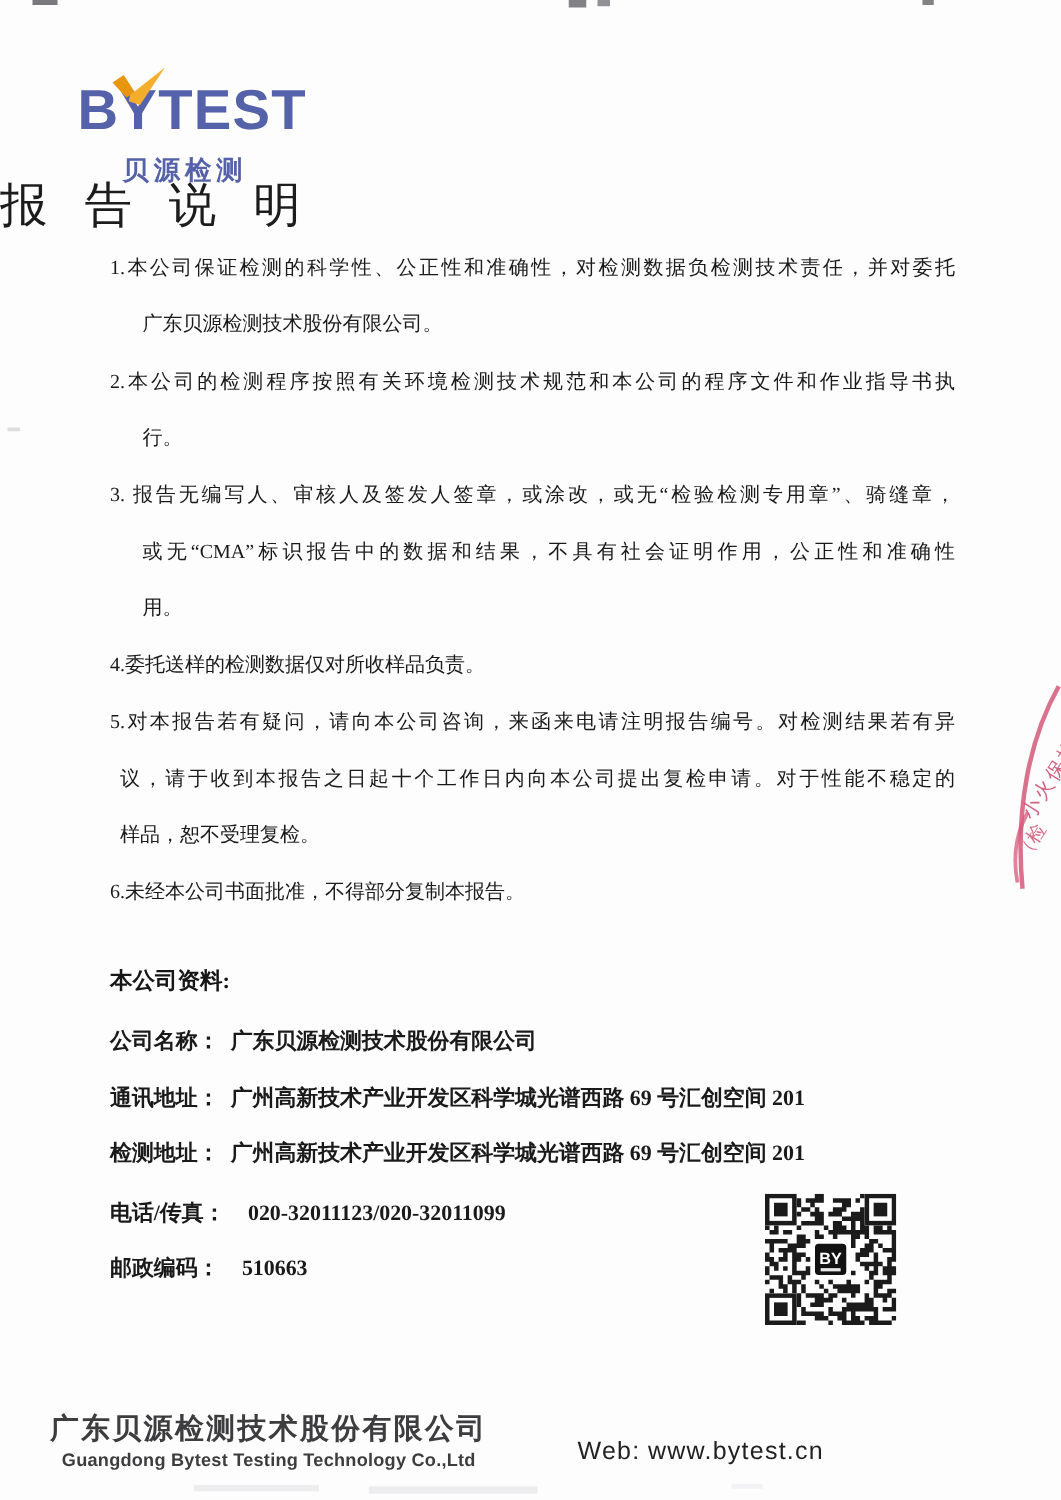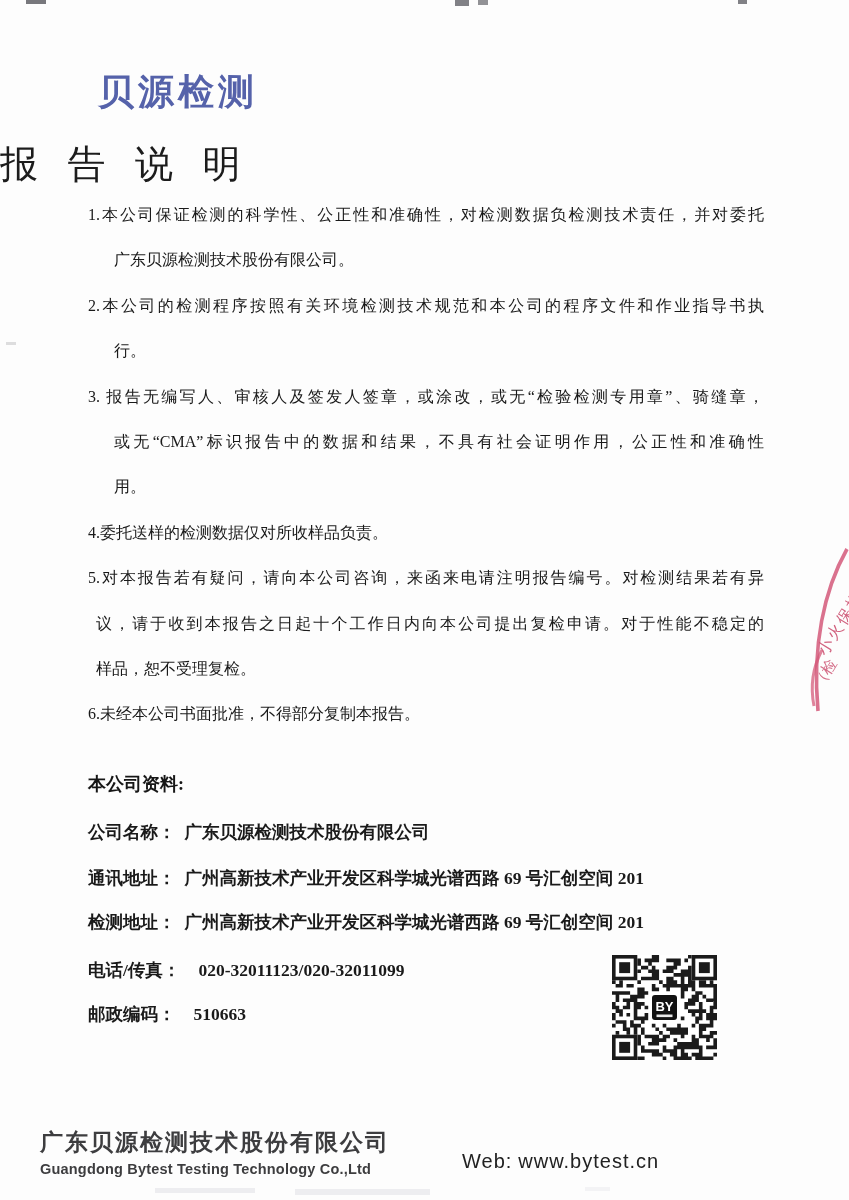--- a/index.html
+++ b/index.html
@@ -15,22 +15,22 @@
   
   .logo{position:absolute;left:62px;top:66px;width:200px;}
   .logo-brand{
     font-family:"Liberation Sans","DejaVu Sans",sans-serif;
     font-weight:800;font-size:45px;line-height:44px;color:#5562aa;
     letter-spacing:1px;position:relative;
   }
   .logo-check{position:absolute;left:26px;top:-12px;}
   .logo-cn{
     font-family:"Liberation Sans","DejaVu Sans",sans-serif;
-    font-weight:800;font-size:36px;color:#5562aa;letter-spacing:4px;
-    margin:2px 0 0 36px;
+    font-weight:800;font-size:21px;color:#5562aa;letter-spacing:4px;
+    margin:12px 0 0 36px;
   }
   
   .title{
     position:absolute;left:0;top:139px;width:849px;
     font-size:38px;font-weight:500;color:#1c1c1c;letter-spacing:10px;
   }
   
   .notes{position:absolute;left:88px;top:192px;width:676px;}
   .nline{
     position:absolute;left:0;width:100%;height:46px;line-height:46px;
@@ -46,36 +46,43 @@
   .info-row .val{margin-left:9px;}
   .info-row.wide-gap .val{margin-left:18px;}
   
   .qr{position:absolute;left:612px;top:955px;width:105px;height:105px;}
   
   .stamp{position:absolute;right:0px;top:546px;width:44px;height:175px;overflow:hidden;}
   
   .footer-left{position:absolute;left:40px;top:1127px;
     font-family:"Liberation Sans","DejaVu Sans",sans-serif;color:#3d3d3f;}
   .footer-cn{font-size:23px;font-weight:700;letter-spacing:2px;}
-  .footer-en{font-size:14.5px;font-weight:700;margin-top:3px;letter-spacing:.2px;}
+  .footer-en{font-size:14.5px;font-weight:700;margin-top:3px;letter-spacing:.2px;text-align:center;}
   .footer-right{position:absolute;left:462px;top:1150px;display:flex;gap:42px;
     font-family:"Liberation Sans","DejaVu Sans",sans-serif;
     font-size:20px;color:#222;letter-spacing:1px;}
   .footer-right .lbl{margin-right:6px;}
 </style>
 </head>
 <body>
 
 <div class="speck" style="left:26px;top:0;width:20px;height:4px;opacity:.75;"></div>
 <div class="speck" style="left:455px;top:0;width:14px;height:6px;opacity:.7;"></div>
 <div class="speck" style="left:478px;top:0;width:10px;height:5px;opacity:.6;"></div>
 <div class="speck" style="left:738px;top:0;width:9px;height:4px;opacity:.7;"></div>
 <div class="speck" style="left:6px;top:342px;width:10px;height:3px;opacity:.18;"></div>
 
 <div class="logo">
+  <div class="logo-brand">
+    <span>BYTEST</span>
+    <svg class="logo-check" width="52" height="34" viewBox="0 0 52 34">
+      <polygon points="2,12 11,6 20,20 13,24" fill="#e8960f"></polygon>
+      <polygon points="16,22 44,0 24,30 15,27" fill="#f3ae2c"></polygon>
+    </svg>
+  </div>
   <div class="logo-cn">贝源检测</div>
 </div>
 
 <div class="title">报 告 说 明</div>
 
 <div class="notes">
   <div class="nline fill" style="top:0px">1.本公司保证检测的科学性、公正性和准确性，对检测数据负检测技术责任，并对委托</div>
   <div class="nline cont" style="top:45.4px">广东贝源检测技术股份有限公司。</div>
   <div class="nline fill" style="top:90.8px">2.本公司的检测程序按照有关环境检测技术规范和本公司的程序文件和作业指导书执</div>
   <div class="nline cont" style="top:136.2px">行。</div>

